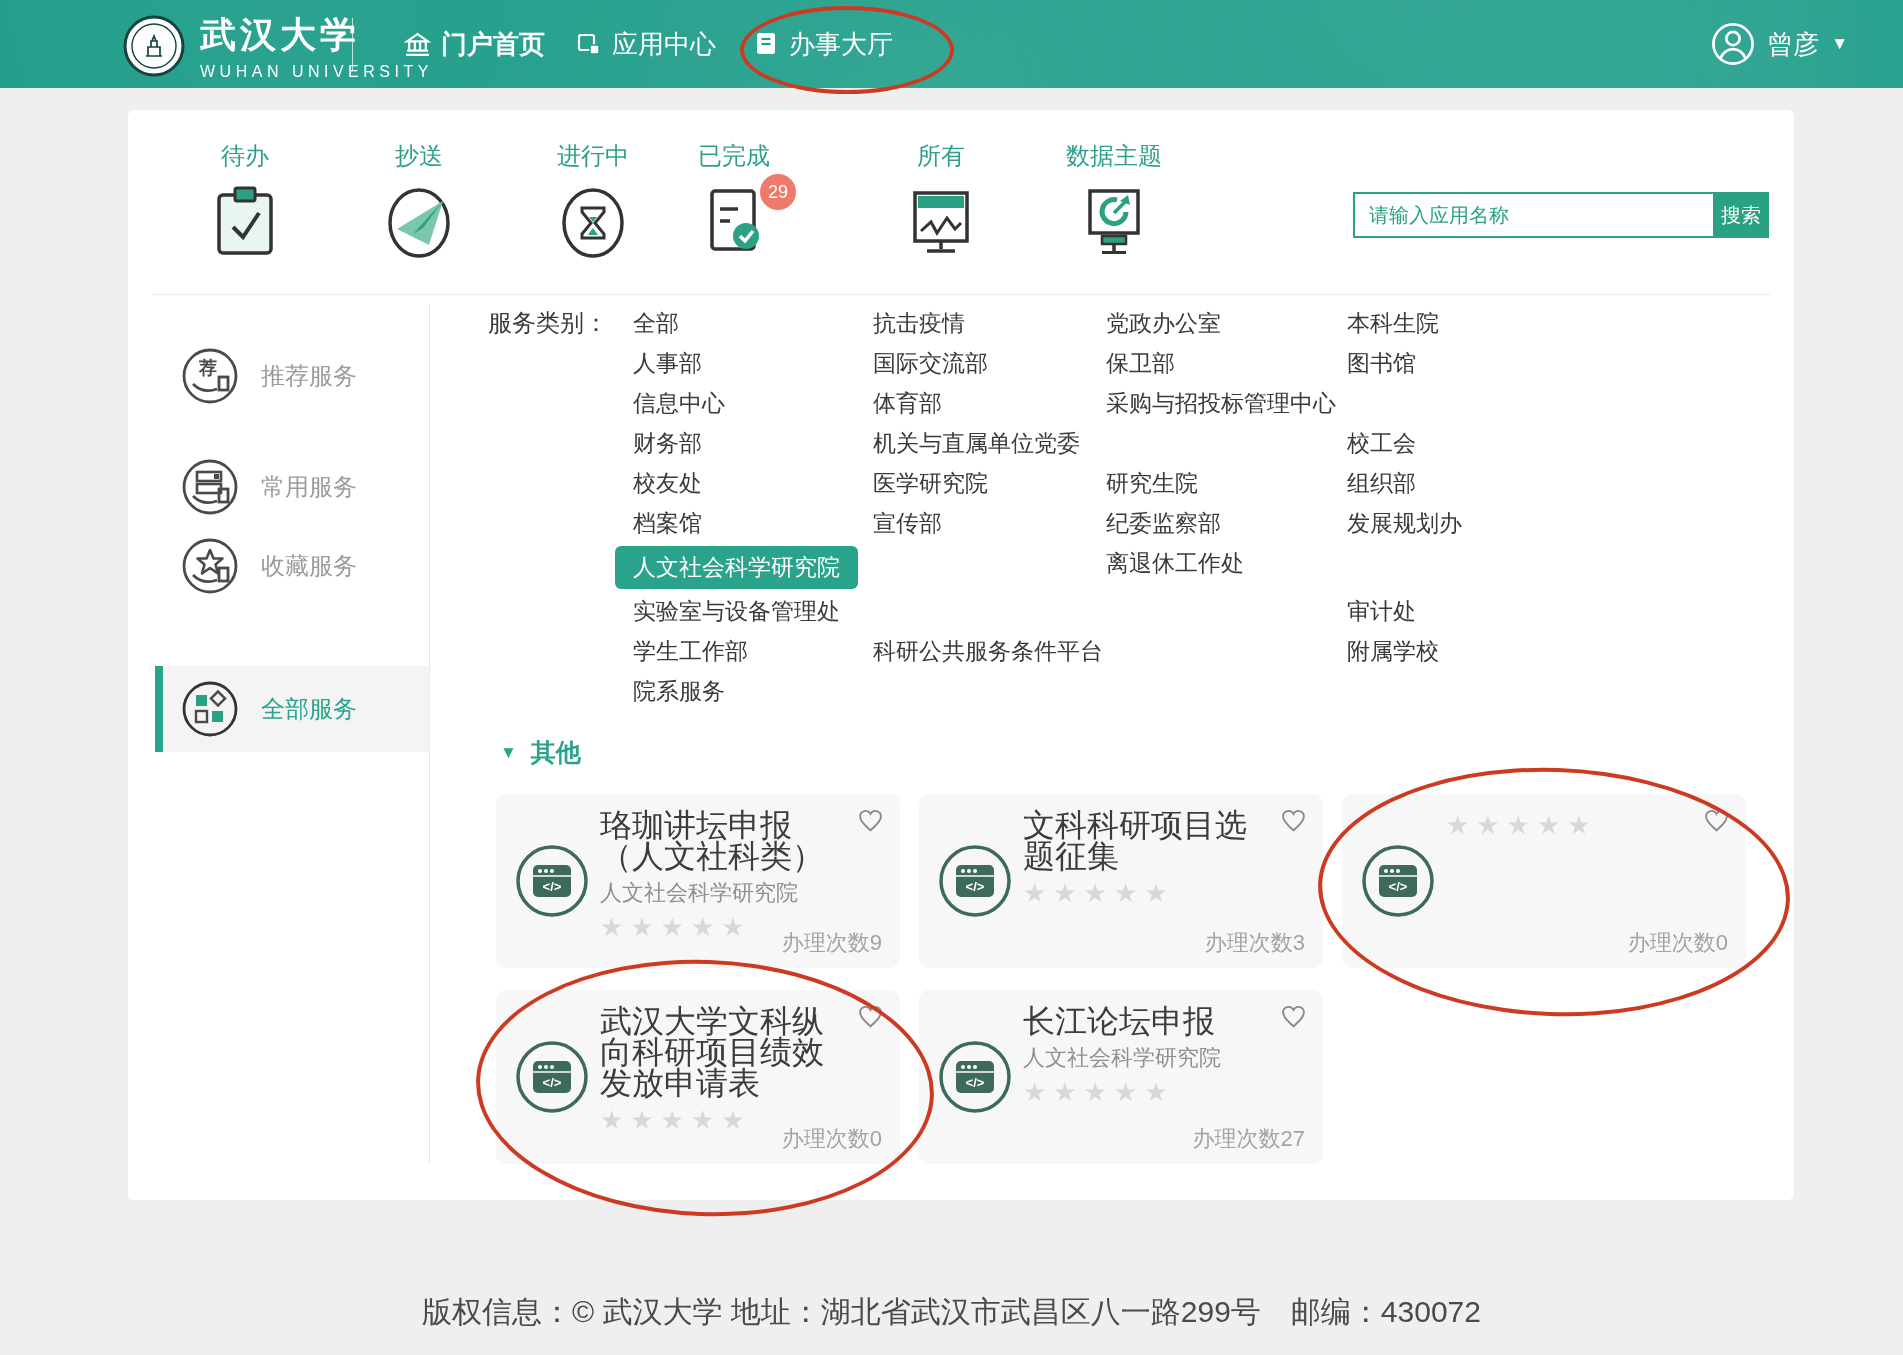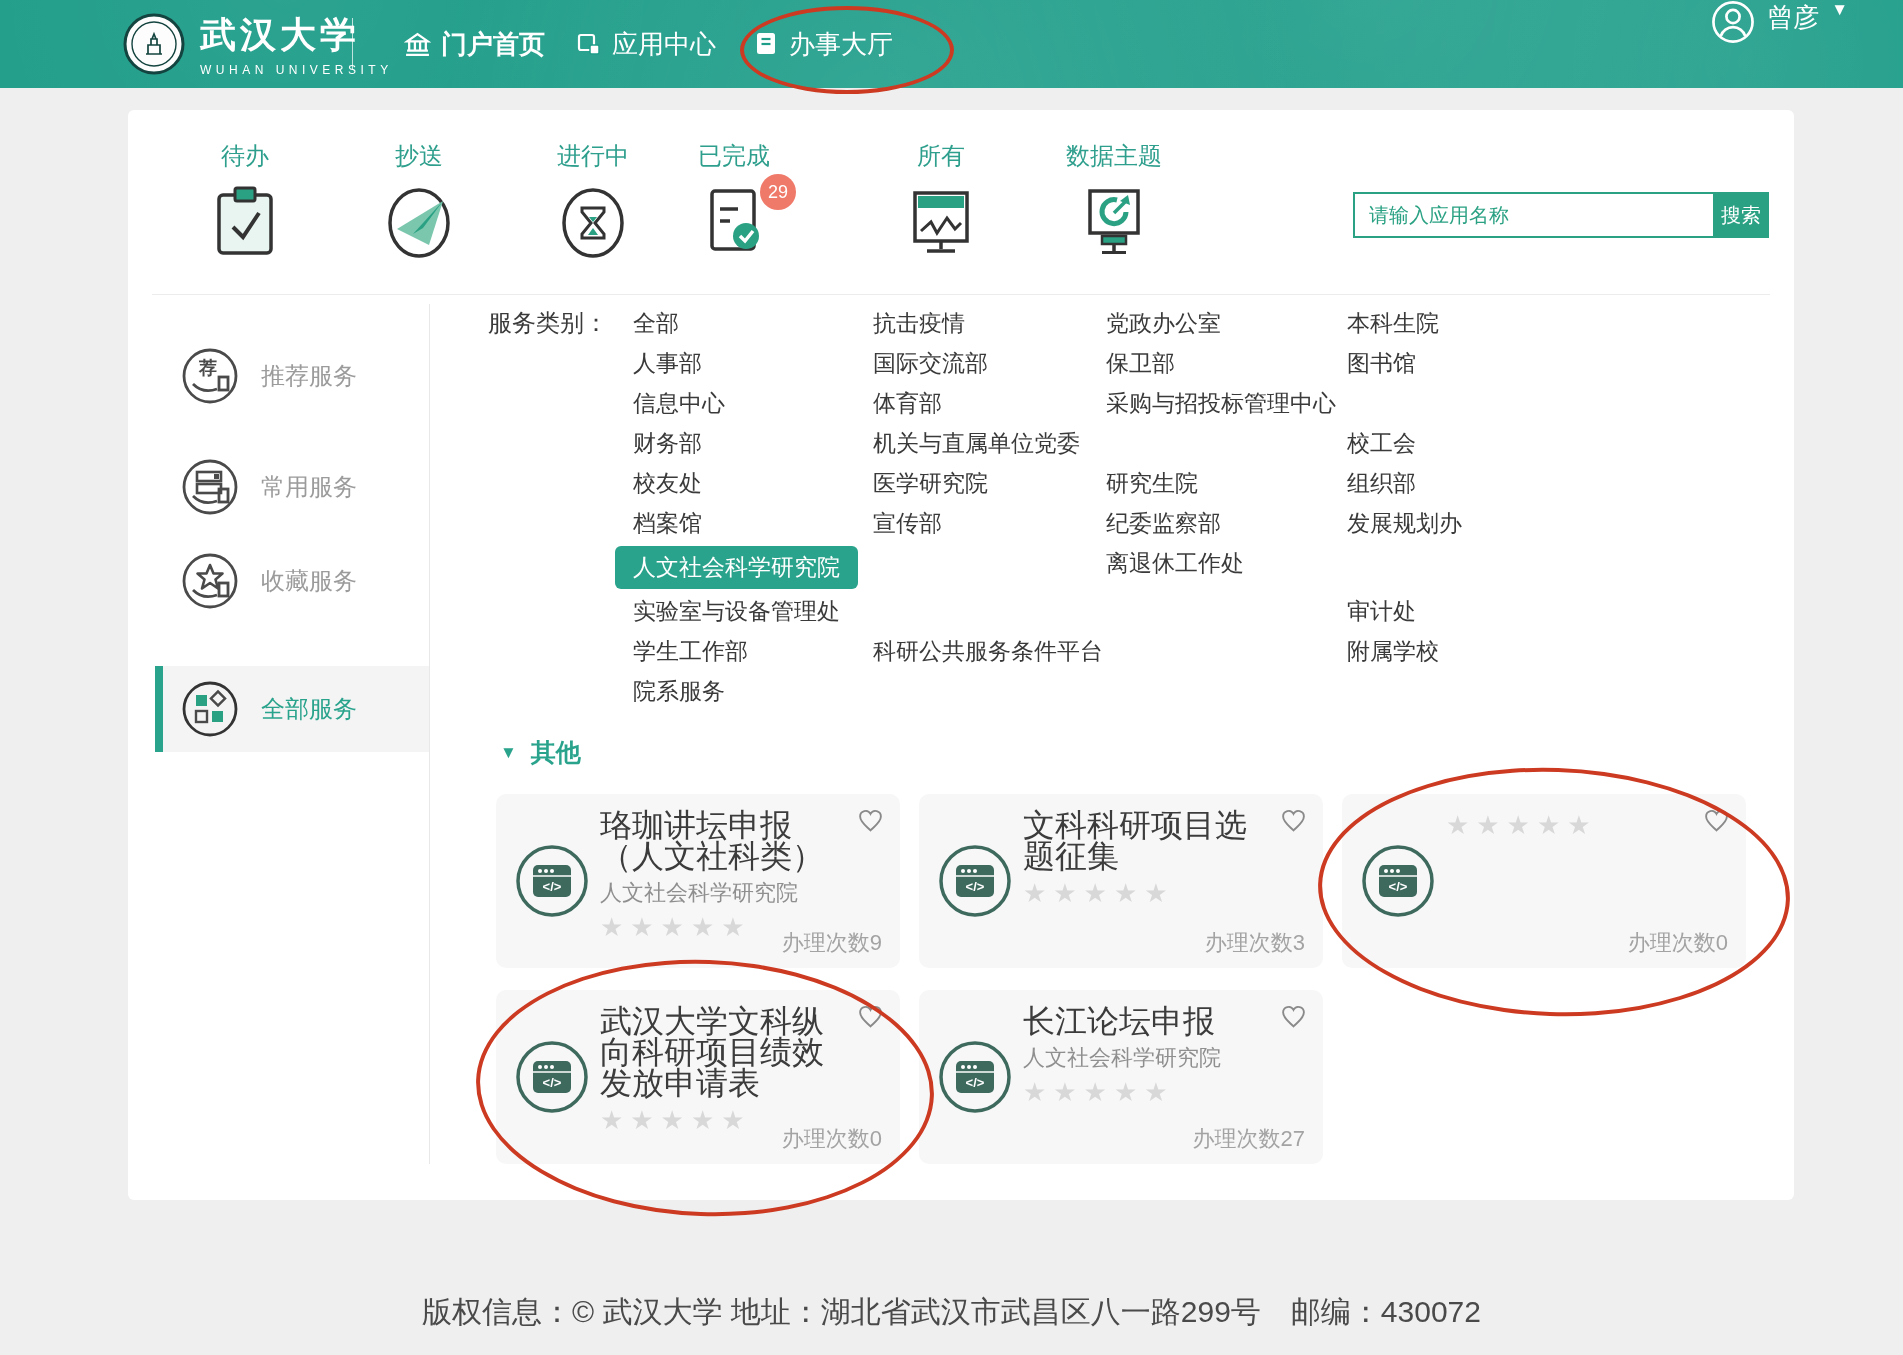--- a/index.html
+++ b/index.html
@@ -15,25 +15,25 @@
     background-color:#1e9d89;
     background-image:
       radial-gradient(circle at 46% 130%, rgba(255,255,255,.10), transparent 42%),
       radial-gradient(circle at 72% -30%, rgba(255,255,255,.09), transparent 38%),
       radial-gradient(circle at 92% 70%, rgba(255,255,255,.07), transparent 30%),
       radial-gradient(circle at 15% -20%, rgba(255,255,255,.06), transparent 30%);
     color:#fff;
   }
   .logo-wrap{position:absolute;left:122px;top:11px;display:flex;align-items:center;gap:14px;}
   .logo-text .zh{font-size:36px;font-weight:bold;letter-spacing:4px;font-family:"Liberation Serif","DejaVu Serif",serif;}
-  .logo-text .en{font-size:12px;letter-spacing:4.5px;margin-top:3px;}
+  .logo-text .en{font-size:16px;letter-spacing:4.5px;margin-top:3px;}
   .logo-divider{position:absolute;left:352px;top:18px;width:1px;height:52px;background:rgba(255,255,255,.7);}
   .nav-item{position:absolute;top:0;height:88px;display:flex;align-items:center;gap:10px;font-size:26px;cursor:pointer;}
   .nav-item svg{display:block;}
-  .user-menu{position:absolute;right:55px;top:0;height:88px;display:flex;align-items:flex-start;gap:12px;font-size:26px;cursor:pointer;}
+  .user-menu{position:absolute;right:55px;top:0;height:88px;display:flex;align-items:center;gap:12px;font-size:26px;cursor:pointer;}
   .caret{font-size:17px;}
   
   .annotation{position:absolute;border:4px solid #cd3a22;border-radius:50%;pointer-events:none;z-index:50;}
   
   .main-card{position:absolute;left:128px;top:110px;width:1666px;height:1090px;background:#fff;border-radius:6px;}
   
   .tab{position:absolute;top:140px;width:120px;text-align:center;cursor:pointer;}
   .tab .tlabel{font-size:24px;color:#2f9f8d;height:32px;line-height:32px;}
   .tab svg{margin-top:10px;}
   .badge{
@@ -224,21 +224,21 @@
   <svg width="58" height="58" viewBox="0 0 58 58">
     <circle cx="29" cy="29" r="26" fill="none" stroke="#4a4a4a" stroke-width="2.8"></circle>
     <rect x="16" y="14" width="24" height="9" fill="none" stroke="#4a4a4a" stroke-width="2.6"></rect>
     <rect x="33" y="16" width="5" height="5" fill="#4a4a4a"></rect>
     <rect x="16" y="26" width="24" height="9" fill="none" stroke="#4a4a4a" stroke-width="2.6"></rect>
     <path d="M12,38 q10,10 24,5" fill="none" stroke="#4a4a4a" stroke-width="2.8"></path>
     <rect x="38" y="31" width="9" height="13" fill="none" stroke="#4a4a4a" stroke-width="2.8"></rect>
   </svg>
   <span>常用服务</span>
 </div>
-<div class="side-item" style="top:538px;">
+<div class="side-item" style="top:523px;">
   <svg width="58" height="58" viewBox="0 0 58 58">
     <circle cx="29" cy="29" r="26" fill="none" stroke="#4a4a4a" stroke-width="2.8"></circle>
     <polygon points="29,13 32.5,21.5 41.5,21.5 34.5,27.5 37,36.5 29,31 21,36.5 23.5,27.5 16.5,21.5 25.5,21.5" fill="none" stroke="#4a4a4a" stroke-width="2.6" stroke-linejoin="round"></polygon>
     <path d="M12,38 q10,10 24,5" fill="none" stroke="#4a4a4a" stroke-width="2.8"></path>
     <rect x="38" y="31" width="9" height="13" fill="none" stroke="#4a4a4a" stroke-width="2.8"></rect>
   </svg>
   <span>收藏服务</span>
 </div>
 <div class="active-bar" style="top:666px;"></div>
 <div class="side-item active" style="top:666px;">

